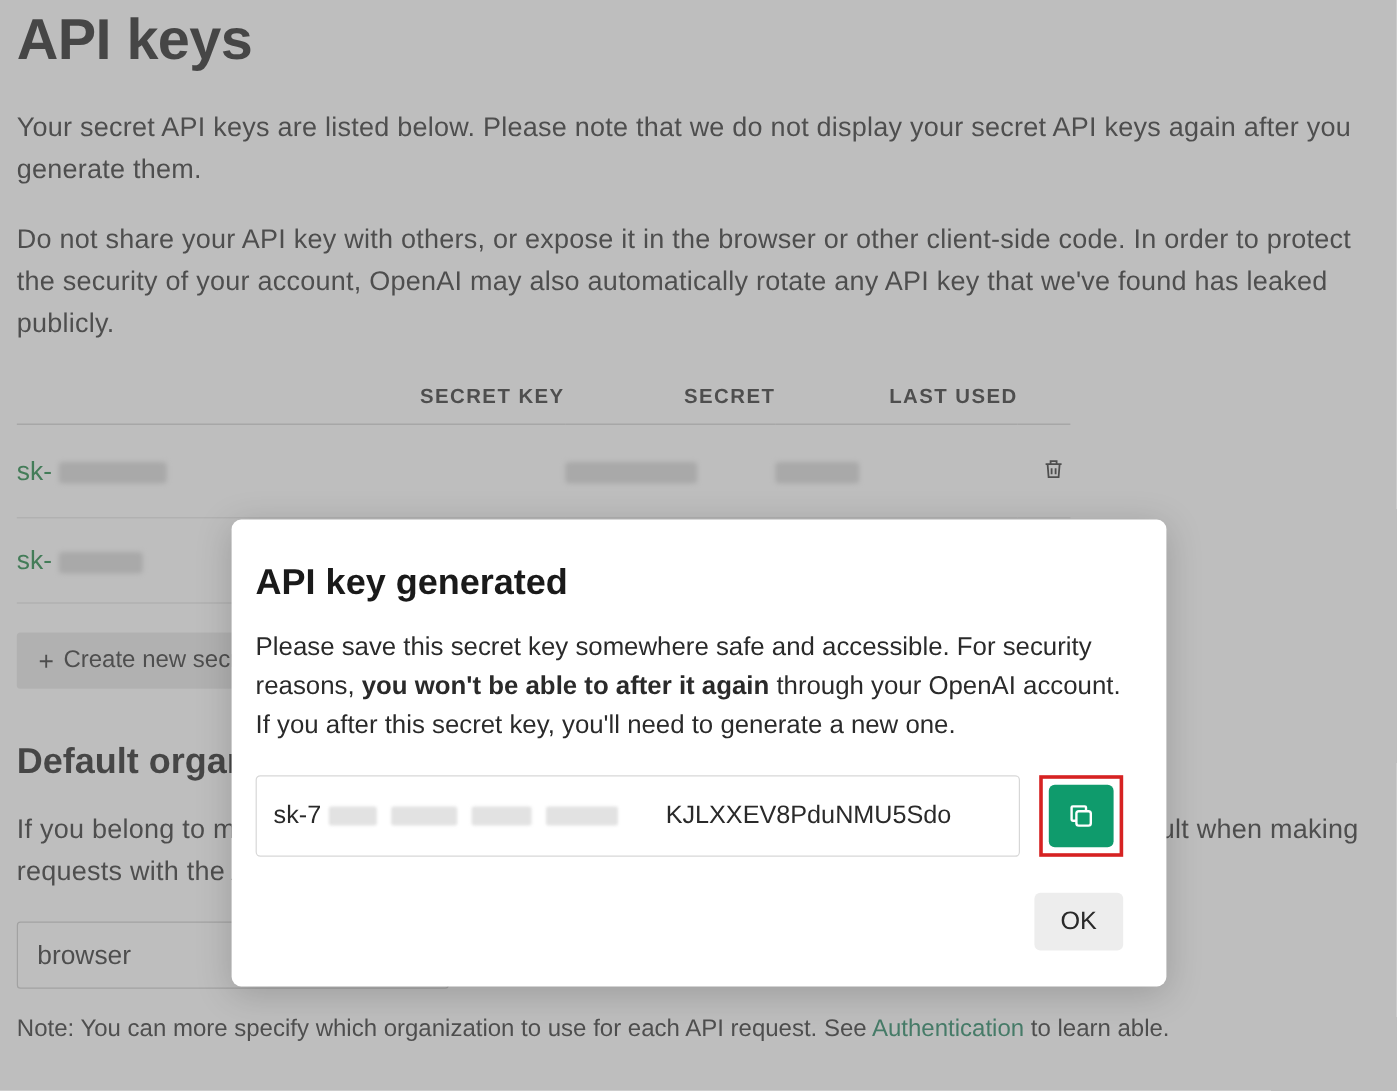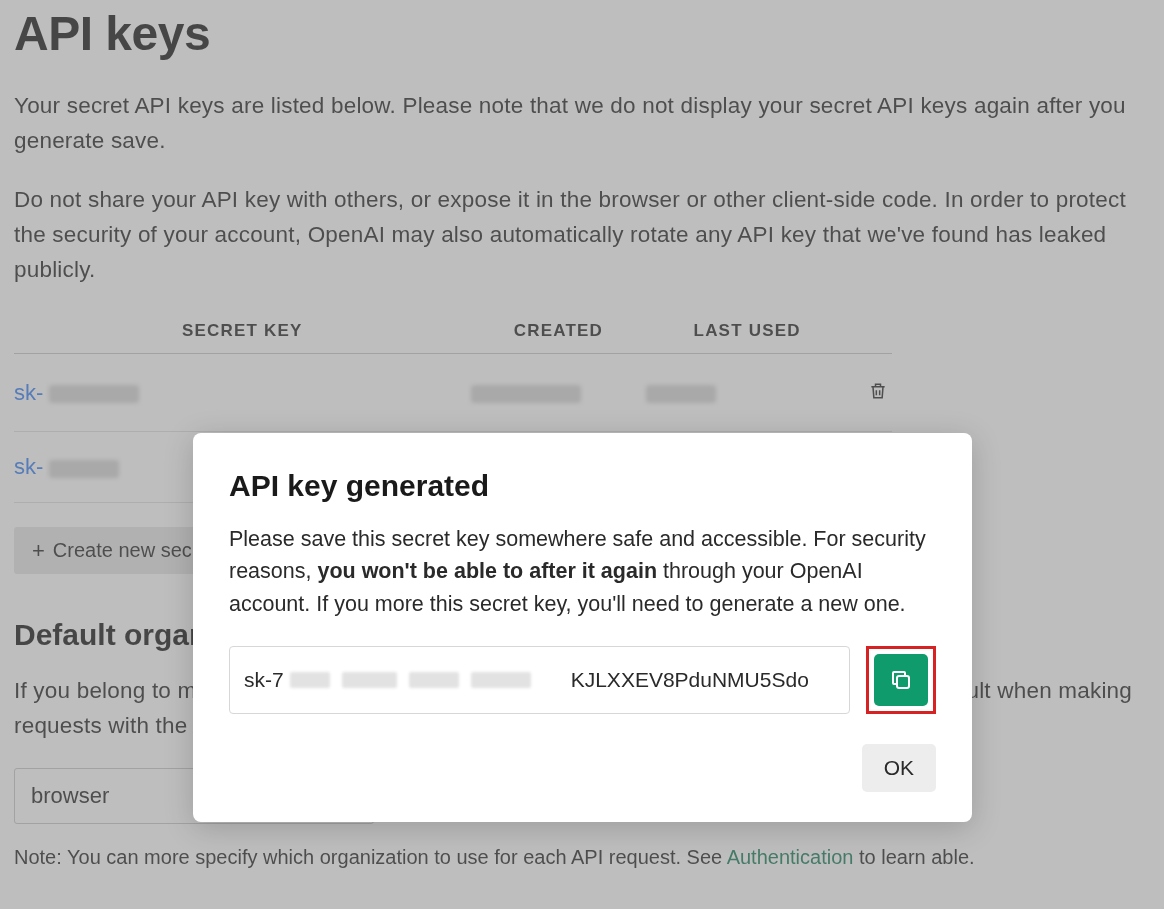--- a/index.html
+++ b/index.html
@@ -32,34 +32,34 @@
       color: #2a2a2a;
       margin-bottom: 24px;
       letter-spacing: 0.2px;
     }
     .keys-table {
       width: 878px;
       border-collapse: collapse;
       margin-top: 12px;
     }
     .keys-table th {
-      text-align: center;
+      text-align: right;
       font-size: 17px;
       font-weight: 700;
       letter-spacing: 1.2px;
       padding: 10px 0 12px 0;
       border-bottom: 1px solid #c9c9c9;
       color: #2a2a2a;
     }
     .keys-table td {
       padding: 22px 0;
       border-bottom: 1px solid #e0e0e0;
       font-size: 22px;
       vertical-align: middle;
-      color: #3b82f6;
+      color: #15803d;
     }
     .col-secret { width: 52%; }
     .col-created { width: 20%; }
     .col-used { width: 23%; }
     .col-actions { width: 5%; text-align: right; }
     .blur-mask {
       display: inline-block;
       background: #d6d6d6;
       border-radius: 3px;
       height: 18px;
@@ -120,21 +120,21 @@
       align-items: center;
       justify-content: center;
     }
     .modal {
       position: absolute;
       left: 193px;
       top: 433px;
       width: 779px;
       background: #ffffff;
       border-radius: 8px;
-      padding: 36px 36px 30px 36px;
+      padding: 36px 36px 30px 20px;
       box-shadow: 0 6px 30px rgba(0,0,0,0.18);
     }
     .modal-title {
       font-size: 30px;
       font-weight: 700;
       margin-bottom: 20px;
     }
     .modal-text {
       font-size: 21.5px;
       line-height: 1.5;
@@ -200,28 +200,28 @@
       border-radius: 2px;
       vertical-align: middle;
       filter: blur(1.5px);
     }
   </style>
 </head>
 <body>
 
 <div class="page">
   <h1 class="page-title">API keys</h1>
-  <p class="page-desc">Your secret API keys are listed below. Please note that we do not display your secret API keys again after you generate save.</p>
+  <p class="page-desc">Your secret API keys are listed below. Please note that we do not display your secret API keys again after you generate them.</p>
   <p class="page-desc">Do not share your API key with others, or expose it in the browser or other client-side code. In order to protect the security of your account, OpenAI may also automatically rotate any API key that we've found has leaked publicly.</p>
 
   <table class="keys-table">
     <thead>
       <tr>
         <th class="col-secret">SECRET KEY</th>
-        <th class="col-created">CREATED</th>
+        <th class="col-created">SECRET</th>
         <th class="col-used">LAST USED</th>
         <th class="col-actions"></th>
       </tr>
     </thead>
     <tbody>
       <tr>
         <td>
           <span>sk-</span>
           <span class="blur-mask" style="width:90px"></span>
         </td>
@@ -265,21 +265,21 @@
 
   <p class="footnote">
     <span>Note: You can more specify which organization to use for each API request. See </span><a href="#">Authentication</a><span> to learn able.</span>
   </p>
 </div>
 
 <div class="overlay">
   <div class="modal">
     <h3 class="modal-title">API key generated</h3>
     <p class="modal-text">
-      <span>Please save this secret key somewhere safe and accessible. For security reasons, </span><strong>you won't be able to after it again</strong><span> through your OpenAI account. If you more this secret key, you'll need to generate a new one.</span>
+      <span>Please save this secret key somewhere safe and accessible. For security reasons, </span><strong>you won't be able to after it again</strong><span> through your OpenAI account. If you after this secret key, you'll need to generate a new one.</span>
     </p>
     <div class="key-row">
       <div class="key-input">
         <span>sk-7</span>
         <span class="key-blur" style="width:40px;margin:0 6px"></span>
         <span class="key-blur" style="width:55px;margin:0 6px"></span>
         <span class="key-blur" style="width:50px;margin:0 6px"></span>
         <span class="key-blur" style="width:60px;margin:0 40px 0 6px"></span>
         <span>KJLXXEV8PduNMU5Sdo</span>
       </div>

